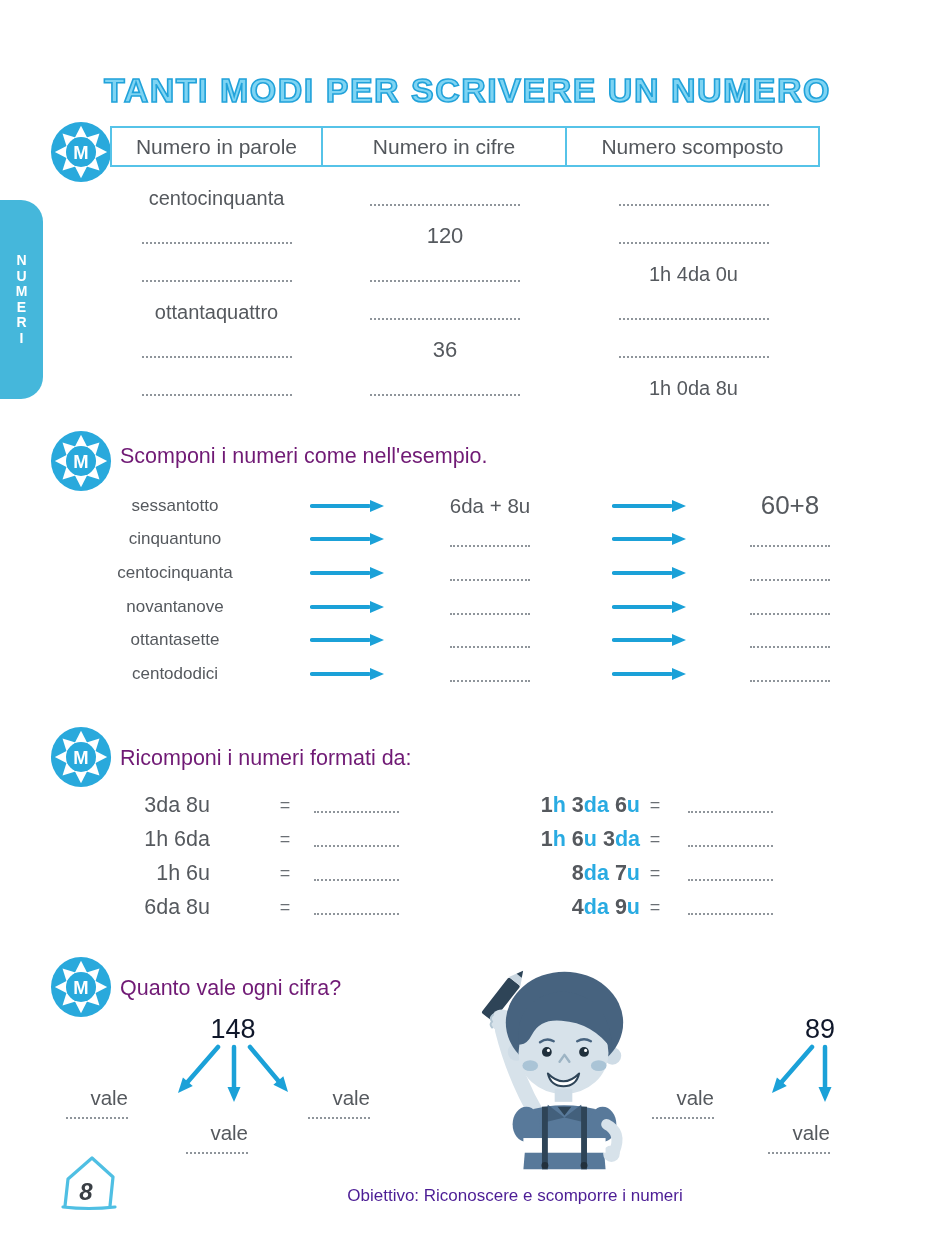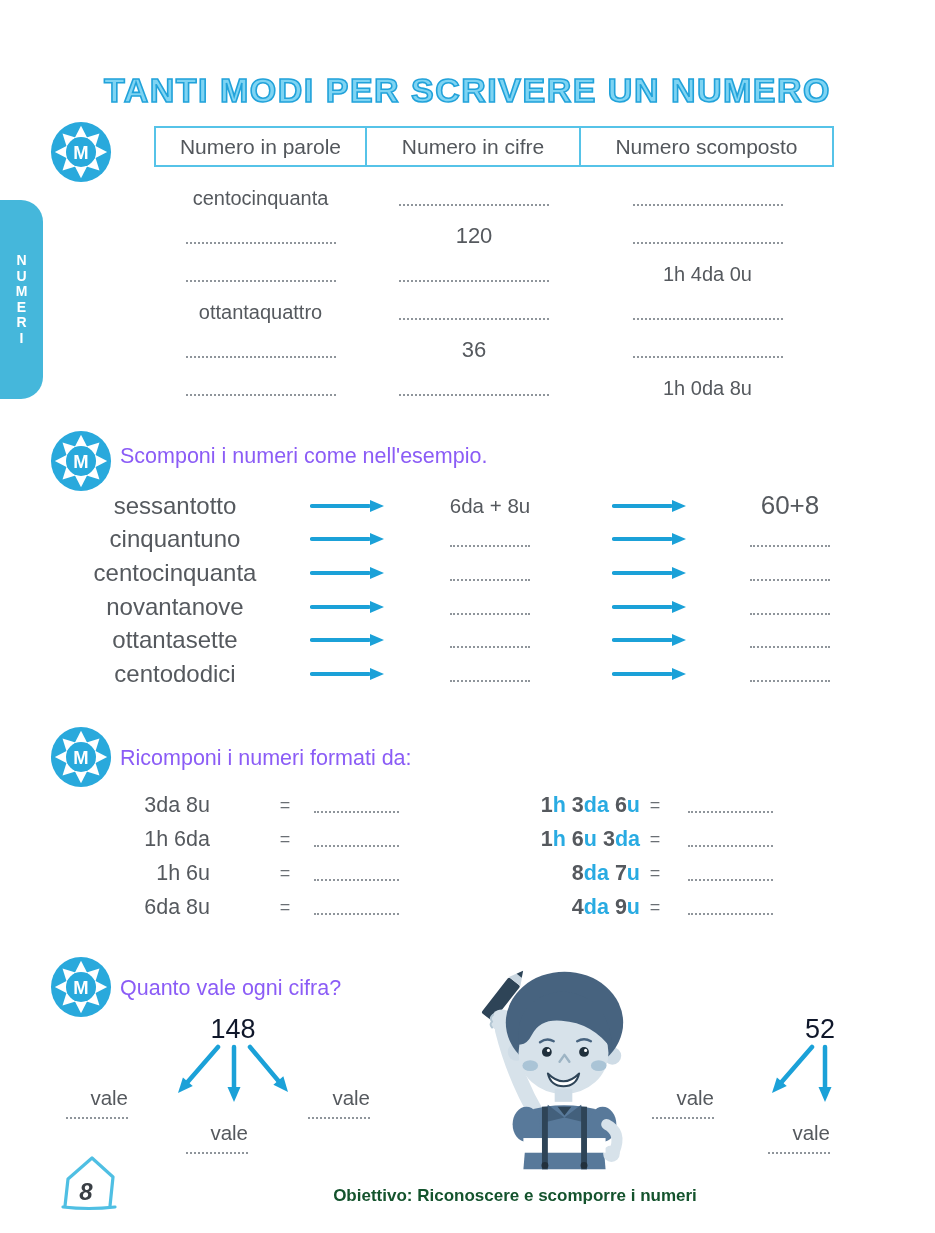--- a/index.html
+++ b/index.html
@@ -20,39 +20,39 @@
   
   .badge-slot{position:absolute;width:62px;height:62px;}
   .b1{left:50px;top:121px;} .b2{left:50px;top:430px;} .b3{left:50px;top:726px;} .b4{left:50px;top:956px;}
 
   
   .ex1-table{position:absolute;left:110px;top:126px;width:760px;}
   .t-head{display:flex;}
   .th{box-sizing:border-box;height:41px;border:2px solid #56c3e8;border-left:none;
       display:flex;align-items:center;justify-content:center;font-size:21px;color:#53575c;background:#fff;}
   .th:first-child{border-left:2px solid #56c3e8;}
-  .c1{width:213px;margin-left:44px;} .c2{width:214px;} .c3{width:253px;}
+  .c1{width:213px;} .c2{width:244px;} .c3{width:253px;}
   .t-body{margin-top:12px;}
   .t-row{display:flex;height:38px;}
   .t-cell{display:flex;align-items:center;justify-content:center;font-size:20px;}
   .t-cell.num{font-size:22px;}
 
   
   .dots{display:inline-block;border-bottom:2px dotted #8f959b;height:14px;}
   .w150{width:150px;} .w85{width:85px;} .w80{width:80px;} .w62{width:62px;}
 
   
-  .sec-title{position:absolute;left:120px;font-size:21.5px;font-weight:normal;color:#8b5cf6;margin:0;}
+  .sec-title{position:absolute;left:120px;font-size:21.5px;font-weight:normal;color:#701a75;margin:0;}
   .st2{top:444px;} .st3{top:746px;} .st4{top:976px;}
 
   
   .ex2{position:absolute;left:60px;top:489px;width:840px;}
   .ex2-row{position:relative;height:33.6px;}
   .ex2-row>span{position:absolute;top:0;height:100%;display:flex;align-items:center;justify-content:center;}
-  .ex2-word{left:0;width:230px;font-size:24px;}
+  .ex2-word{left:0;width:230px;font-size:17px;}
   .ex2-a1{left:250px;width:75px;}
   .ex2-ans1{left:345px;width:170px;font-size:20.5px;}
   .ex2-a2{left:552px;width:75px;}
   .ex2-ans2{left:650px;width:160px;font-size:26px;}
 
   
   .ex3-col{position:absolute;top:788px;}
   .ex3-left{left:115px;} .ex3-right{left:522px;}
   .eq-row{display:flex;align-items:center;height:34px;font-size:21.5px;}
   .eq-label{display:inline-block;text-align:right;white-space:pre;}
@@ -75,21 +75,21 @@
   .vale{position:absolute;display:flex;align-items:flex-end;gap:7px;font-size:20.5px;height:24px;flex-direction:column;}
   .v1{left:66px;top:1086px;} .v2{left:308px;top:1086px;} .v3{left:186px;top:1121px;}
   .v4{left:652px;top:1086px;} .v5{left:768px;top:1121px;}
   .vale .dots{height:6px;}
 
   .boy{position:absolute;left:446px;top:960px;}
 
   
   .house{position:absolute;left:56px;top:1152px;}
   .objective{position:absolute;left:235px;top:1186px;width:560px;text-align:center;
-    font-size:17px;color:#14532d;font-weight:bold;}
+    font-size:17px;color:#4c1d95;}
 </style>
 </head>
 <body>
 
 <div class="page">
 
   <h1 class="main-title">TANTI MODI PER SCRIVERE UN NUMERO</h1>
 
   <div class="side-tab">
     <div class="tab-label">
@@ -446,21 +446,21 @@
   </div>
   <div class="vale v2">
     <span>vale</span>
     <span class="dots w62"></span>
   </div>
   <div class="vale v3">
     <span>vale</span>
     <span class="dots w62"></span>
   </div>
 
-  <div class="big-num n99">52</div>
+  <div class="big-num n99">89</div>
   <div class="arr-slot arr99">
     <svg viewBox="0 0 90 66" width="90" height="66">
       <g stroke="#1ba1d8" stroke-width="4.5" stroke-linecap="round">
         <line x1="60" y1="3" x2="27" y2="41"></line>
         <line x1="73" y1="3" x2="73" y2="47"></line>
       </g>
       <g fill="#1ba1d8">
         <path d="M0,0 L-15,-6.5 L-15,6.5 Z" transform="translate(20,49) rotate(131)"></path>
         <path d="M0,0 L-15,-6.5 L-15,6.5 Z" transform="translate(73,58) rotate(90)"></path>
       </g>

